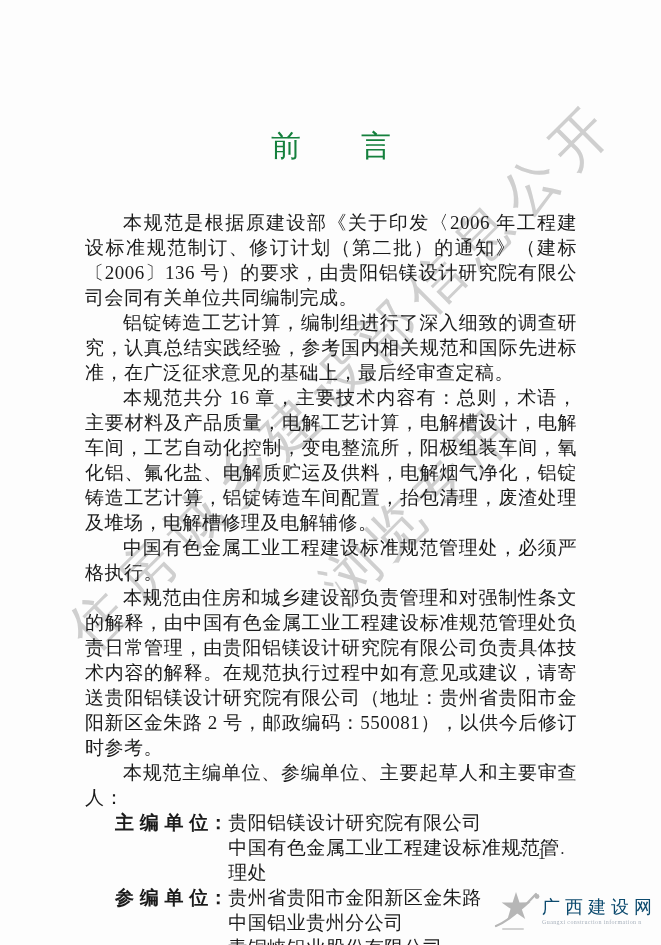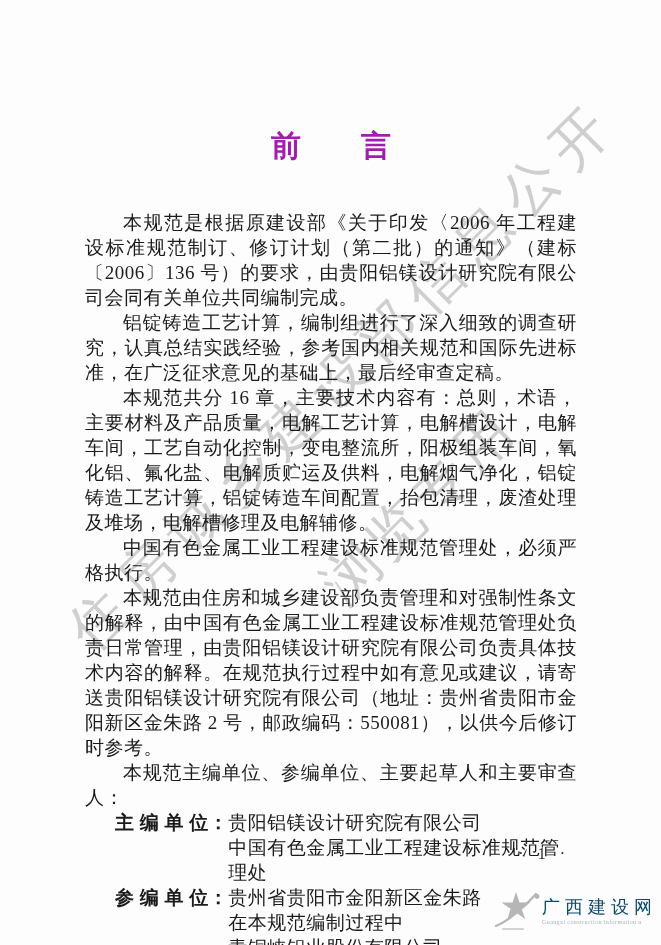--- a/index.html
+++ b/index.html
@@ -35,23 +35,23 @@
   .content{
     position:relative;z-index:1;
     padding:0 84px 0 85px;
   }
   .title{
     margin:0;
     padding-top:128px;
     padding-bottom:46px;
     text-align:center;
     font-size:30px;
-    font-weight:700;
+    font-weight:400;
     line-height:36px;
-    color:#a21caf;
+    color:#15803d;
   }
   .para{
     margin:0;
     font-size:19px;
     line-height:25px;
     text-indent:2em;
     text-align:justify;
     text-justify:inter-ideograph;
     letter-spacing:.5px;
   }
@@ -127,21 +127,21 @@
       <div class="unit-lines">
         <div>贵阳铝镁设计研究院有限公司</div>
         <div>中国有色金属工业工程建设标准规范管理处</div>
       </div>
     </div>
 
     <div class="unit">
       <span class="unit-label">参 编 单 位：</span>
       <div class="unit-lines">
         <div>贵州省贵阳市金阳新区金朱路</div>
-        <div>在本规范编制过程中</div>
+        <div>中国铝业贵州分公司</div>
         <div>青铜峡铝业股份有限公司</div>
       </div>
     </div>
   </div>
 
   <div class="page-number">· 1 ·</div>
 
   <div class="logo">
     <svg width="46" height="46" viewBox="0 0 46 46" aria-hidden="true">
       <path d="M22 4 L25.5 14.5 L36.5 14.2 L27.5 20.6 L31.2 31 L22.2 24.8 L13.4 31.4 L16.6 20.8 L7.6 14.6 L18.6 14.4 Z" fill="#b6b6b6"></path>

